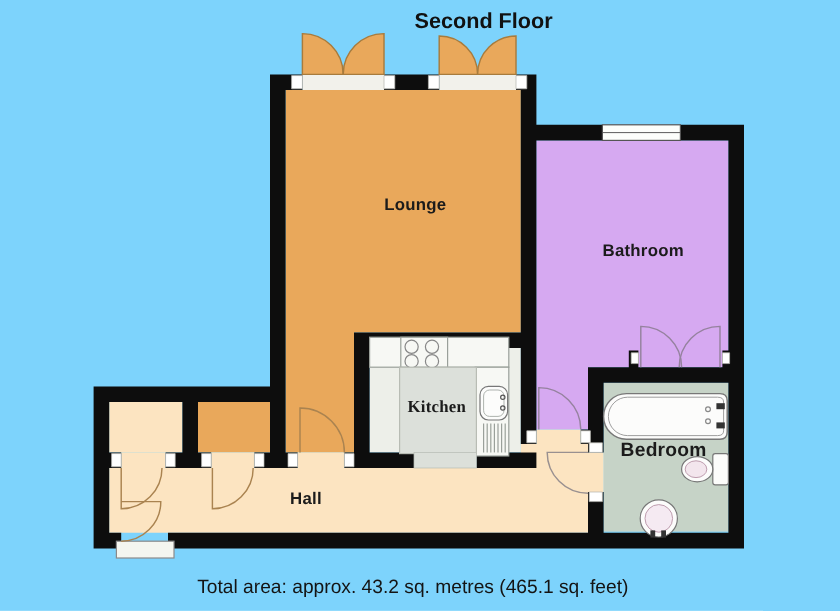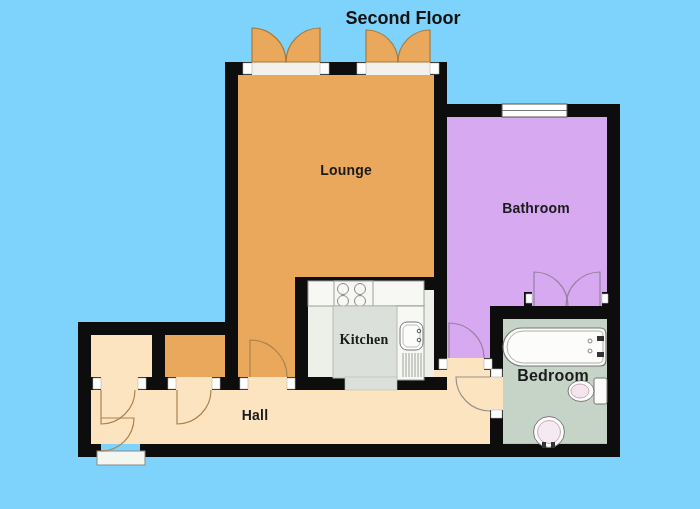--- a/index.html
+++ b/index.html
@@ -128,13 +128,14 @@
   </svg>
 
   <div class="page-title" style="left:403px;top:18px;">Second Floor</div>
 
   <div class="room-label" style="left:346px;top:170px;">Lounge</div>
   <div class="room-label" style="left:536px;top:208px;">Bathroom</div>
   <div class="room-label" style="left:364px;top:340px;font-family:Liberation Serif, serif;">Kitchen</div>
   <div class="room-label" style="left:553px;top:376px;font-size:16px;">Bedroom</div>
   <div class="room-label" style="left:245px;top:415px;margin-left:10px;">Hall</div>
 
+  <div class="caption" style="left:344px;top:490px;">Total area: approx. 43.2 sq. metres (465.1 sq. feet)</div>
 </div>
 
 </body></html>

